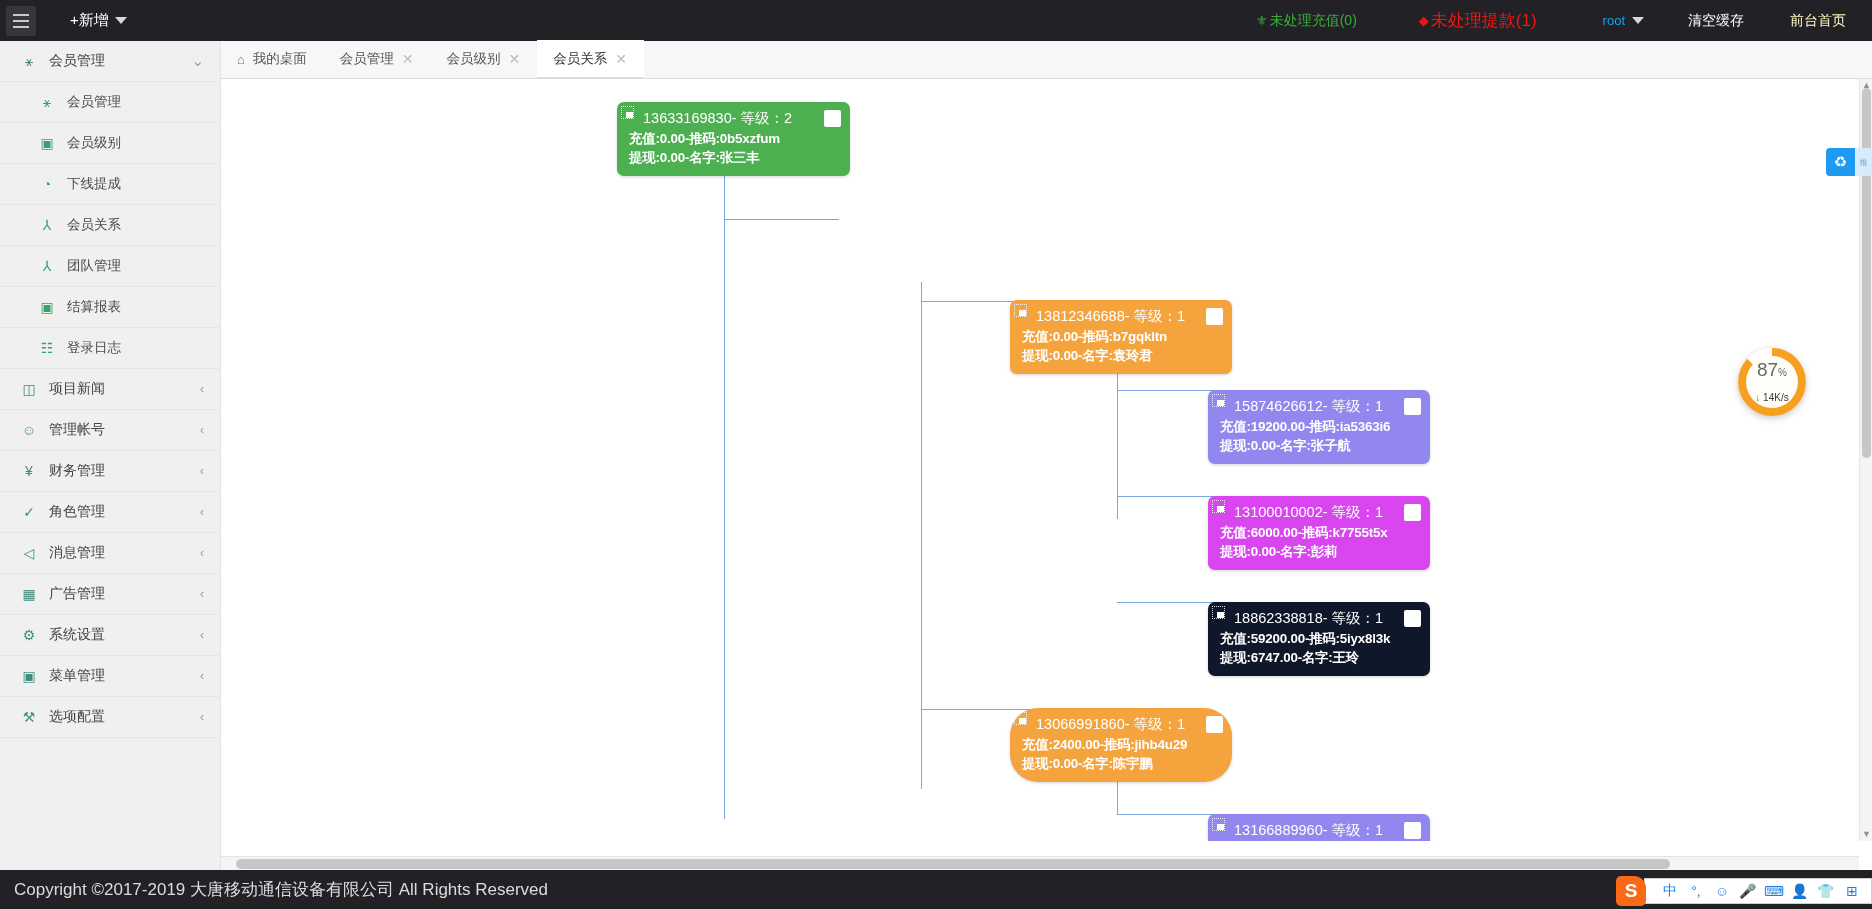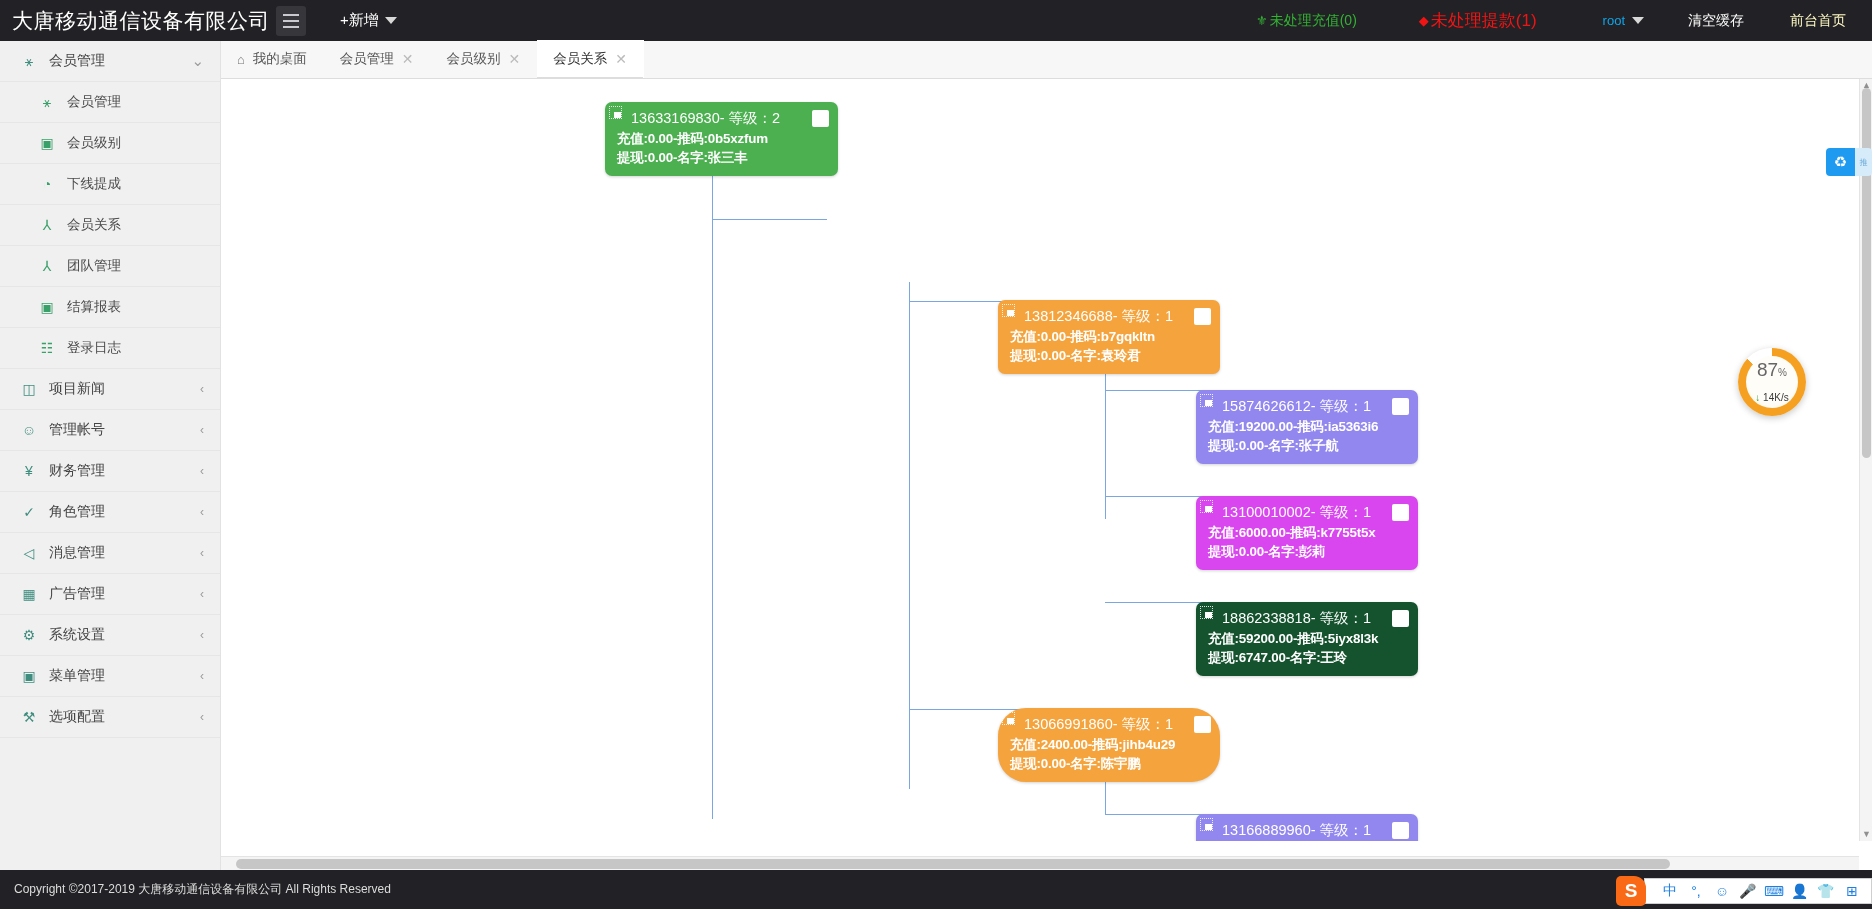--- a/index.html
+++ b/index.html
@@ -78,21 +78,21 @@
   }
   .tab.active { background: #fff; color: #333; box-shadow: 0 -1px 0 #ddd inset; }
   .tab .xclose { color: #bbb; font-size: 14px; cursor: pointer; }
   .home-ico { color: #777; font-size: 13px; }
 
   
   #canvas {
     position: absolute; left: 221px; top: 79px; width: 1651px; height: 791px;
     background: #fff; overflow: hidden;
   }
-  #tree-area { position: absolute; left: 4px; top: 0; width: 1381px; height: 762px; overflow: hidden; }
+  #tree-area { position: absolute; left: 16px; top: 0; width: 1381px; height: 762px; overflow: hidden; }
 
   
   .ln { position: absolute; background: #7aa7e0; }
   .ln.h { height: 1px; }
   .ln.v { width: 1px; }
 
   
   .node {
     position: absolute; border-radius: 7px; color: #fff;
     padding: 7px 10px 8px 12px; font-size: 13.4px; line-height: 19.5px;
@@ -157,21 +157,21 @@
     width: 17px; height: 28px; background: #d6ecfb;
     border-radius: 0 4px 4px 0; font-size: 8px; color: #6aa8d8;
     display: flex; align-items: center; justify-content: center; overflow: hidden;
   }
 
   
   #footer {
     position: absolute; left: 0; bottom: 0; width: 1872px; height: 39px;
     background: #222226; display: flex; align-items: center;
   }
-  #copyright { color: #dcdcdc; font-size: 12px; padding-left: 14px; white-space: nowrap; }
+  #copyright { color: #dcdcdc; font-size: 17px; padding-left: 14px; white-space: nowrap; }
 
   
   #ime-bar {
     position: absolute; right: 0; bottom: 2px; height: 33px;
     display: flex; align-items: center;
   }
   #ime-logo {
     width: 30px; height: 30px; background: #fa6a16; border-radius: 5px 12px 5px 5px;
     color: #fff; font-size: 19px; font-weight: bold; display: flex;
     align-items: center; justify-content: center; margin-right: -2px; z-index: 2;
@@ -182,21 +182,20 @@
   }
   .ime-ico {
     width: 26px; text-align: center; color: #1e7fe0; font-size: 14px; cursor: pointer;
   }
   .ime-ico.grey { color: #9a9a9a; }
 </style>
 </head>
 <body>
 
 <div id="header">
-  <div id="brand">大唐移动通信设备有限公司</div>
   <div id="hamburger">
     <i></i>
     <i></i>
     <i></i>
   </div>
   <div id="add-new">
     <span>+新增</span>
     <span class="caret-dn"></span>
   </div>
 
@@ -352,21 +351,21 @@
         <div class="ln2">充值:19200.00-推码:ia5363i6</div>
         <div class="ln3">提现:0.00-名字:张子航</div>
       </div>
       <div class="node" style="left: 971px; top: 417px; width: 222px; background: #d946ef;">
         <div class="handle"></div>
         <div class="chk"></div>
         <div class="title">13100010002- 等级：1</div>
         <div class="ln2">充值:6000.00-推码:k7755t5x</div>
         <div class="ln3">提现:0.00-名字:彭莉</div>
       </div>
-      <div class="node" style="left: 971px; top: 523px; width: 222px; background: #14532d;">
+      <div class="node" style="left: 971px; top: 523px; width: 222px; background: #0f172a;">
         <div class="handle"></div>
         <div class="chk"></div>
         <div class="title">18862338818- 等级：1</div>
         <div class="ln2">充值:59200.00-推码:5iyx8l3k</div>
         <div class="ln3">提现:6747.00-名字:王玲</div>
       </div>
       <div class="node" style="left: 773px; top: 629px; width: 222px; background: rgb(245, 163, 60); border-radius: 28px;">
         <div class="handle"></div>
         <div class="chk"></div>
         <div class="title">13066991860- 等级：1</div>

